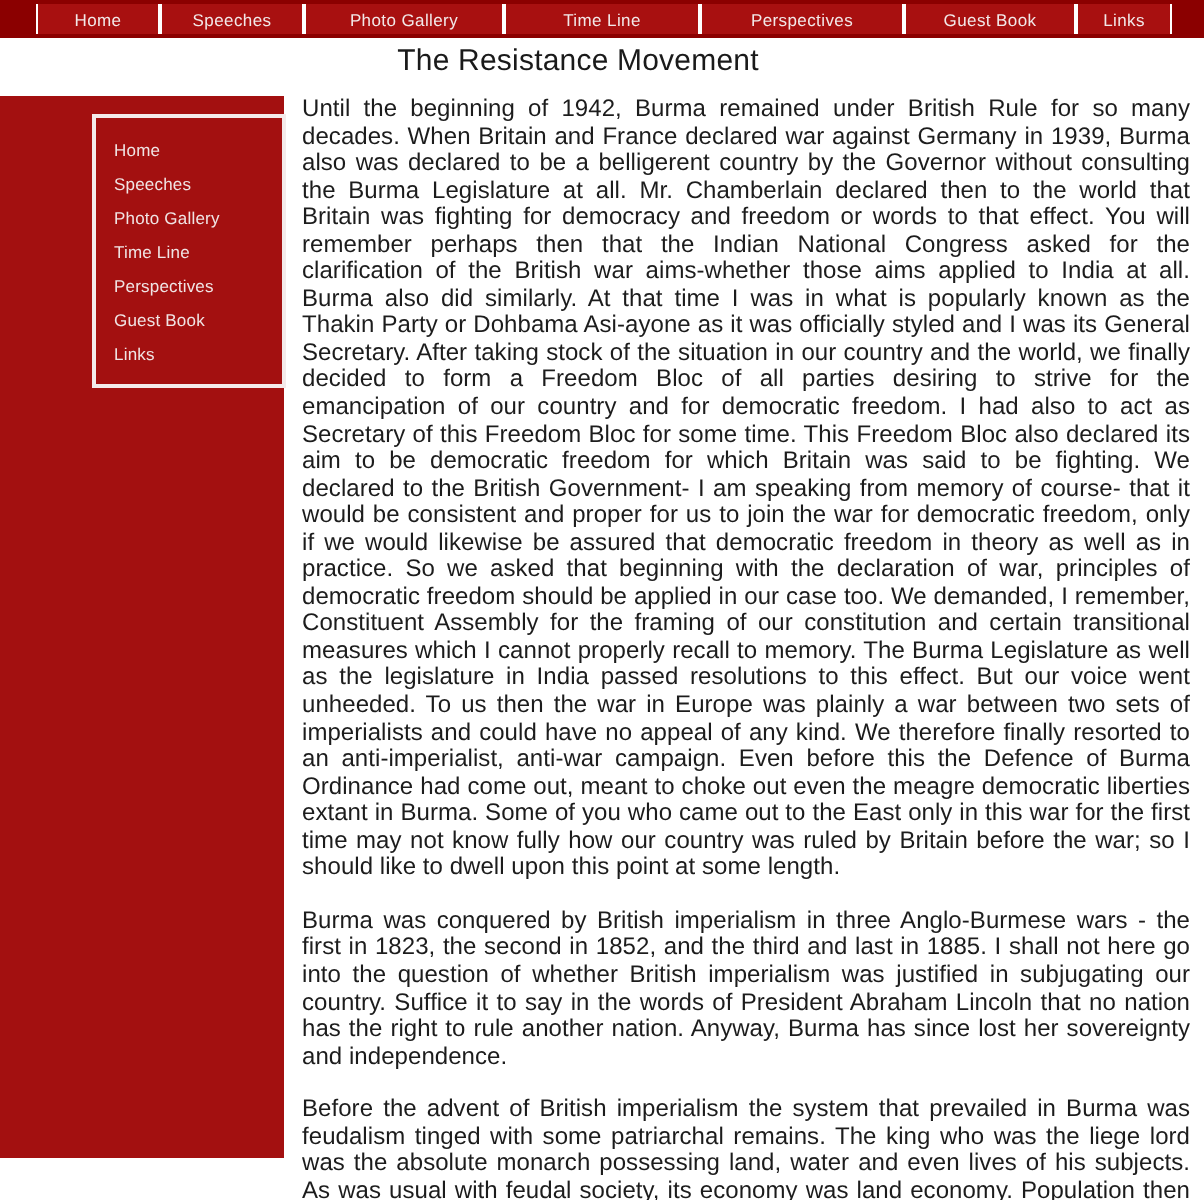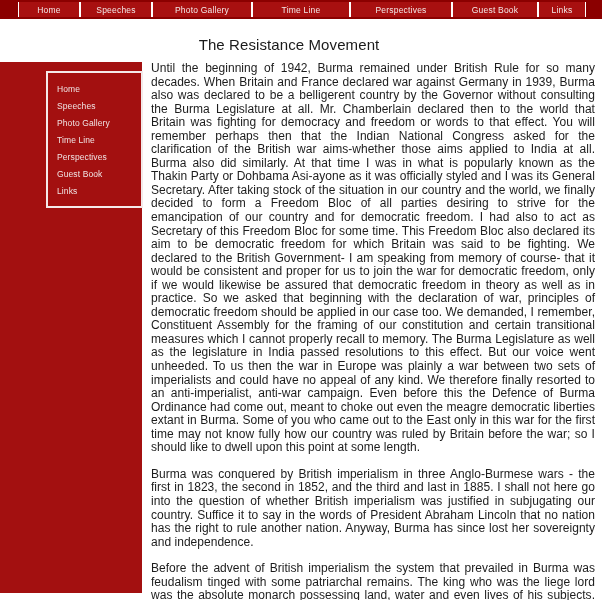--- a/index.html
+++ b/index.html
@@ -46,21 +46,21 @@
   .nav-btn.w-speeches    { width: 72px; }
   .nav-btn.w-photo       { width: 100px; }
   .nav-btn.w-time        { width: 98px; }
   .nav-btn.w-persp       { width: 102px; }
   .nav-btn.w-guest       { width: 86px; }
   .nav-btn.w-links       { width: 48px; }
 
   
   #title-wrap {
     width: 578px;
-    padding-top: 17px;
+    padding-top: 3px;
     padding-bottom: 9px;
     text-align: center;
   }
   #page-title {
     font-size: 15px;
     color: #1a1a1a;
     font-family: "Liberation Sans", sans-serif;
     font-weight: normal;
     margin: 0;
     letter-spacing: 0.1px;

